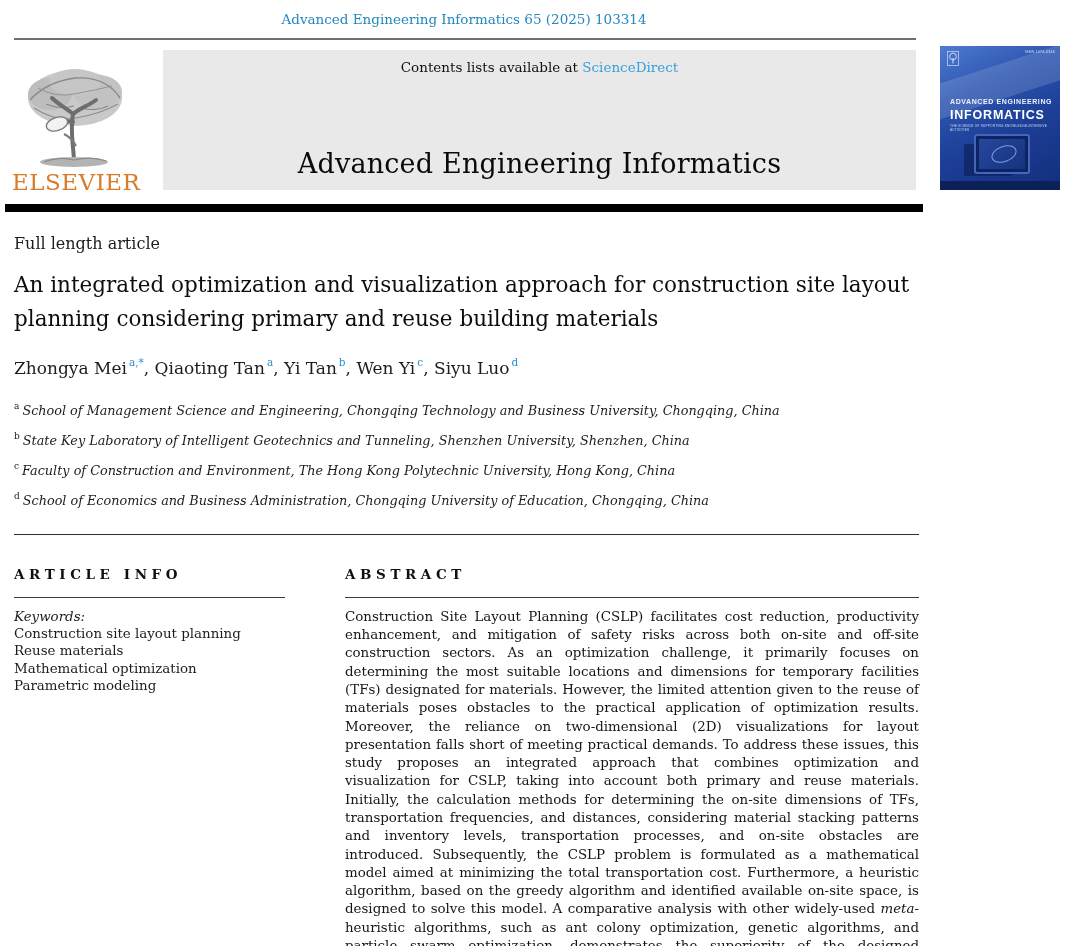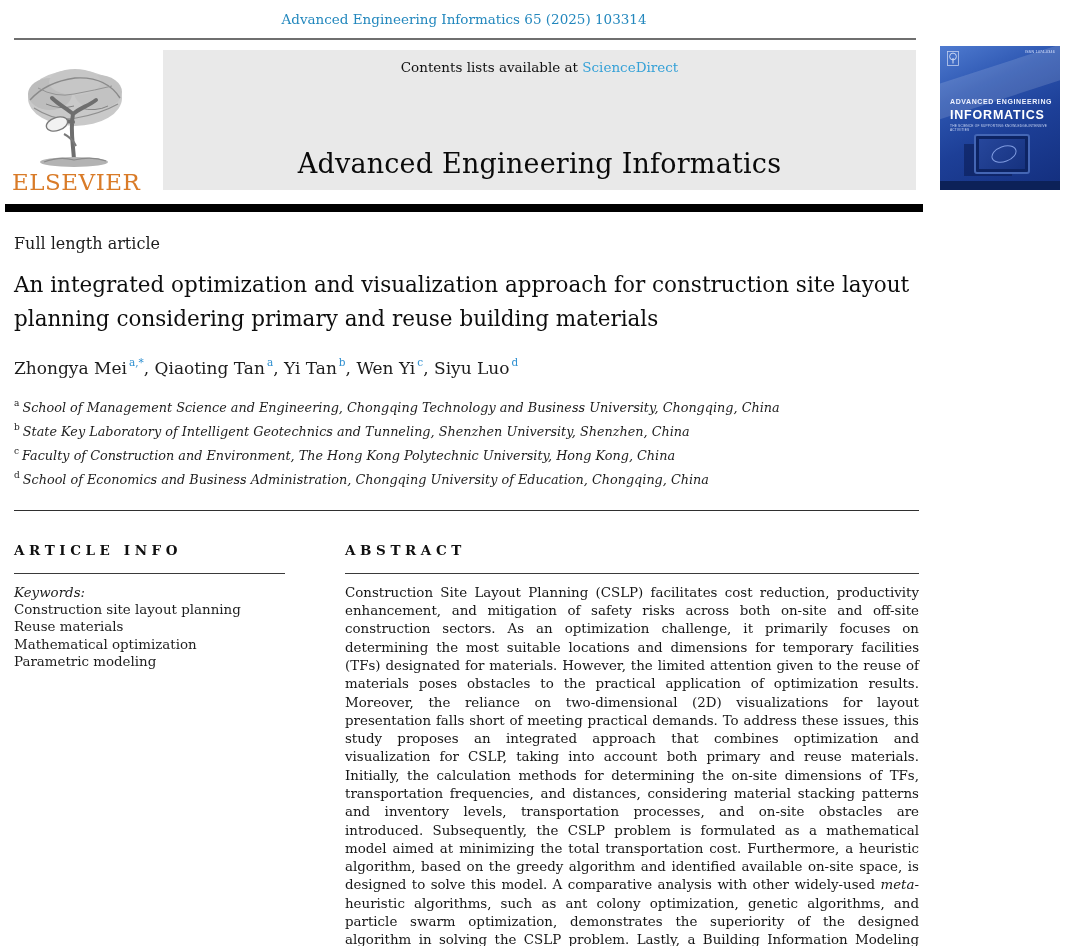--- a/index.html
+++ b/index.html
@@ -109,21 +109,21 @@
   .type-label{font-size:16px;}
   .article-title{
     margin-top:15px;font-size:21.5px;line-height:34px;font-weight:normal;
     max-width:905px;color:#0d0d0d;
   }
   .authors{margin-top:21px;font-size:17px;}
   .authors sup{
     font-size:10.5px;color:var(--sup-blue);
     position:relative;top:-1px;margin-left:2px;
   }
-  .affiliations{margin-top:16px;font-size:12.8px;line-height:20px;font-style:italic;}
+  .affiliations{margin-top:16px;font-size:12.8px;line-height:26px;font-style:italic;}
   .affiliations sup{
     font-size:9px;font-style:normal;margin-right:3px;position:relative;top:-1px;
   }
 
   
   .section-rule{height:1px;background:#2f2f2f;margin:19px 9px 0 14px;}
   .columns{display:flex;margin:0 9px 0 14px;}
   .left-col{width:271px;flex:0 0 271px;}
   .col-gap{width:60px;flex:0 0 60px;}
   .right-col{flex:1;}

